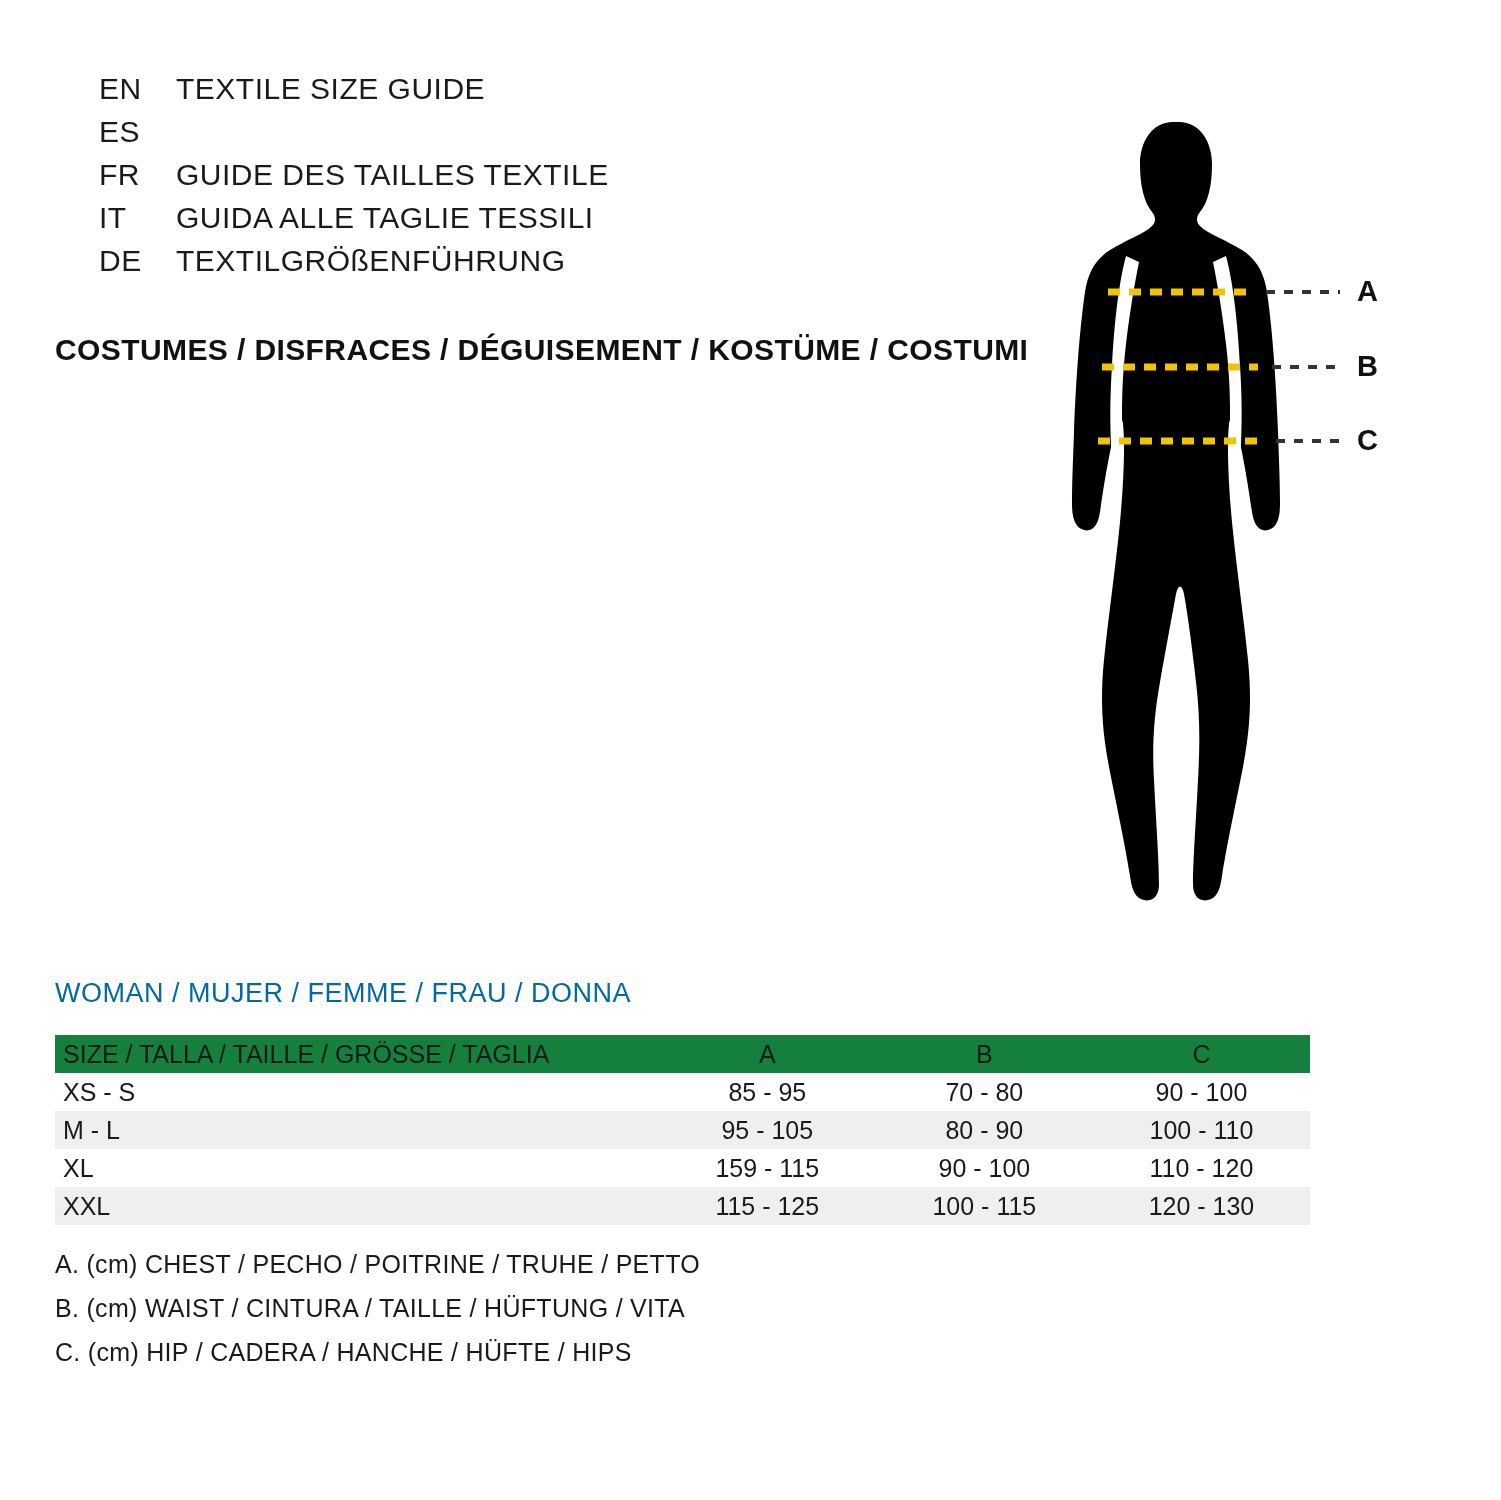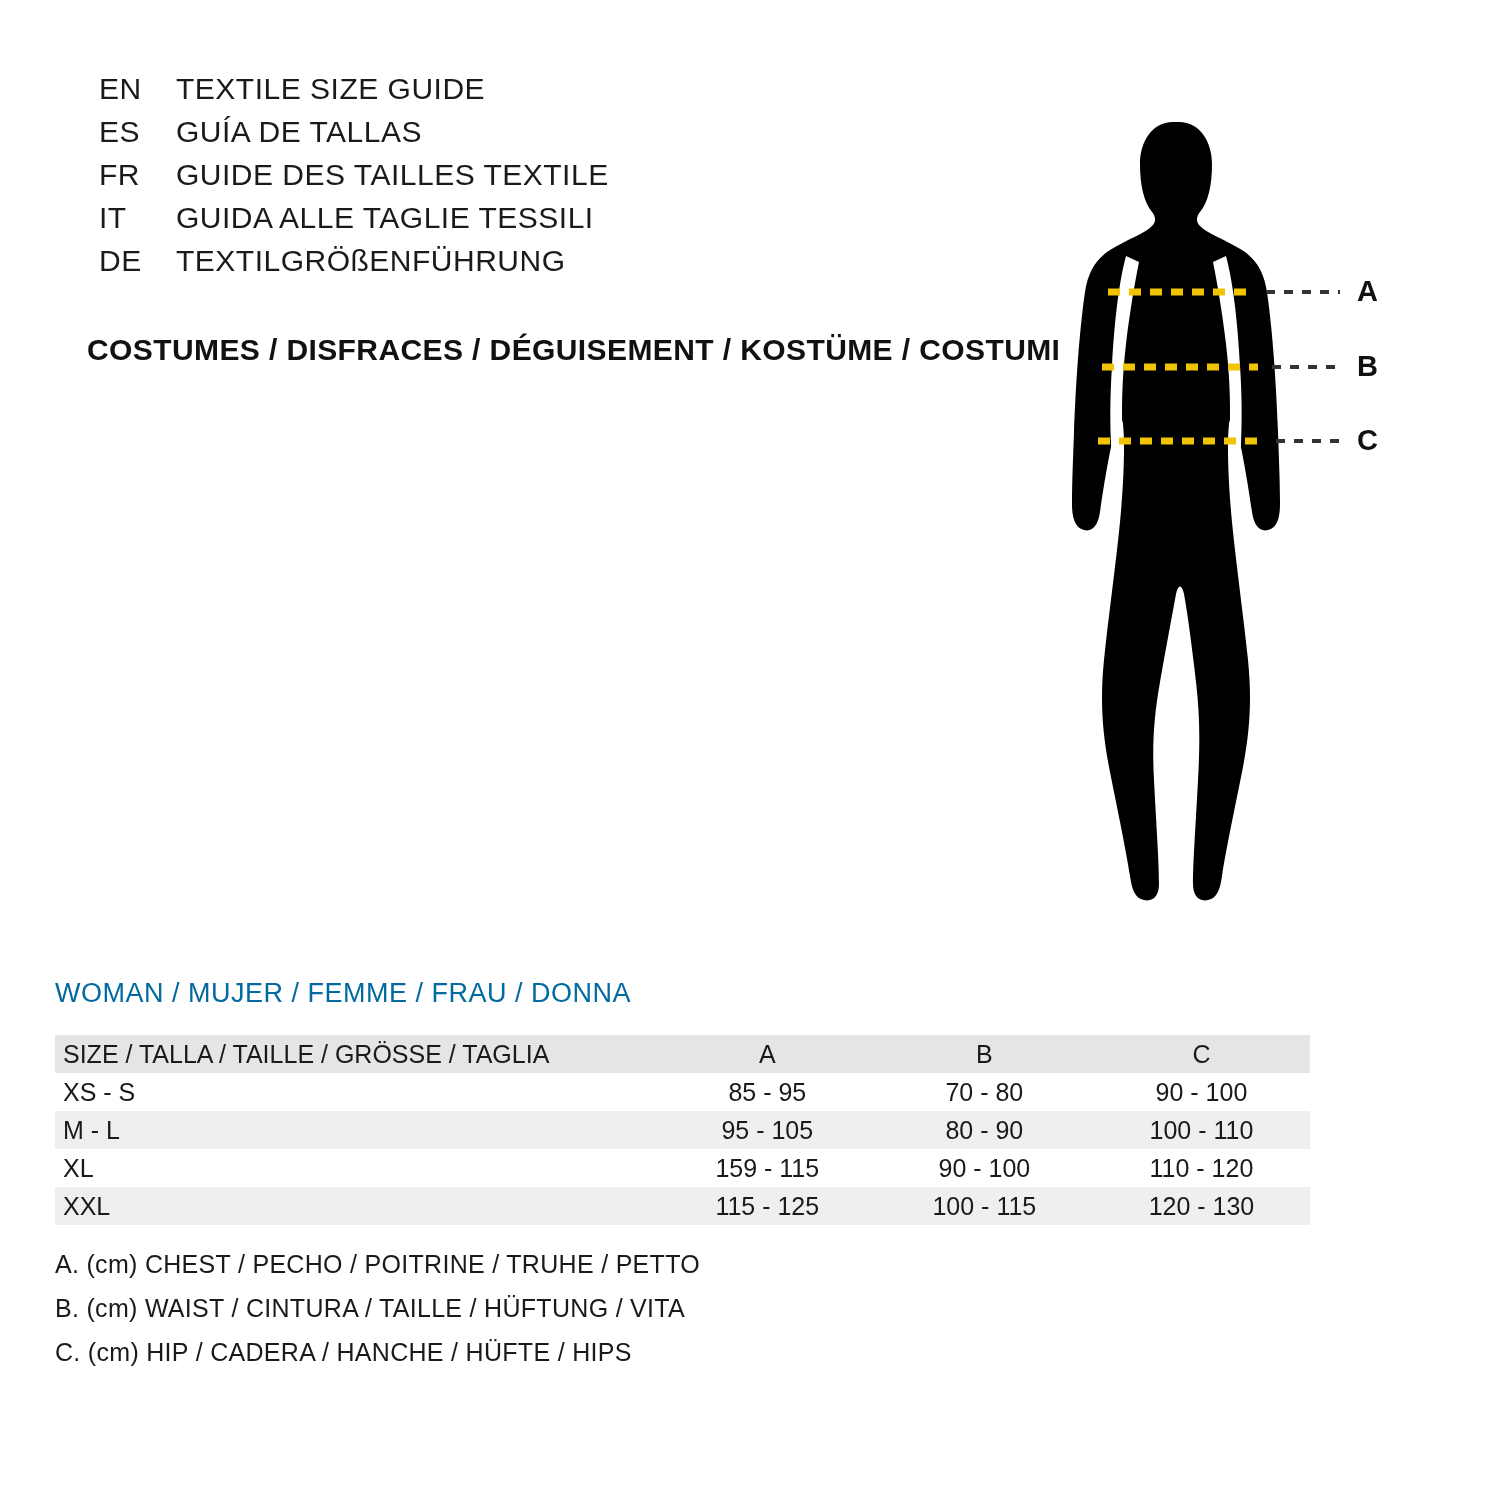--- a/index.html
+++ b/index.html
@@ -41,21 +41,20 @@
   }
 
   .costumes-line {
     position: absolute;
     left: 55px;
     top: 333px;
     font-size: 30px;
     font-weight: bold;
     letter-spacing: 0.4px;
     color: #111111;
-    margin-left: 32px;
   }
 
   
   .figure-wrap {
     position: absolute;
     left: 1040px;
     top: 60px;
     width: 420px;
     height: 880px;
   }
@@ -100,21 +99,21 @@
     text-align: center;
     vertical-align: middle;
   }
   table.size-table th.lbl,
   table.size-table td.lbl {
     text-align: left;
     padding-left: 8px;
     width: 590px;
   }
   table.size-table th {
-    background: #e5e5e5;
+    background: #15803d;
   }
   table.size-table tbody tr:nth-child(odd) {
     background: #ffffff;
   }
   table.size-table tbody tr:nth-child(even) {
     background: #efefef;
   }
   table.size-table col.col-m { width: 215px; }
 
   
@@ -131,21 +130,20 @@
 </head>
 <body>
 
 <div class="lang-block">
   <div class="lang-row">
     <span class="lang-code">EN</span>
     <span class="lang-text">TEXTILE SIZE GUIDE</span>
   </div>
   <div class="lang-row">
     <span class="lang-code">ES</span>
-    <span class="lang-text">GUÍA DE TALLAS</span>
   </div>
   <div class="lang-row">
     <span class="lang-code">FR</span>
     <span class="lang-text">GUIDE DES TAILLES TEXTILE</span>
   </div>
   <div class="lang-row">
     <span class="lang-code">IT</span>
     <span class="lang-text">GUIDA ALLE TAGLIE TESSILI</span>
   </div>
   <div class="lang-row">

